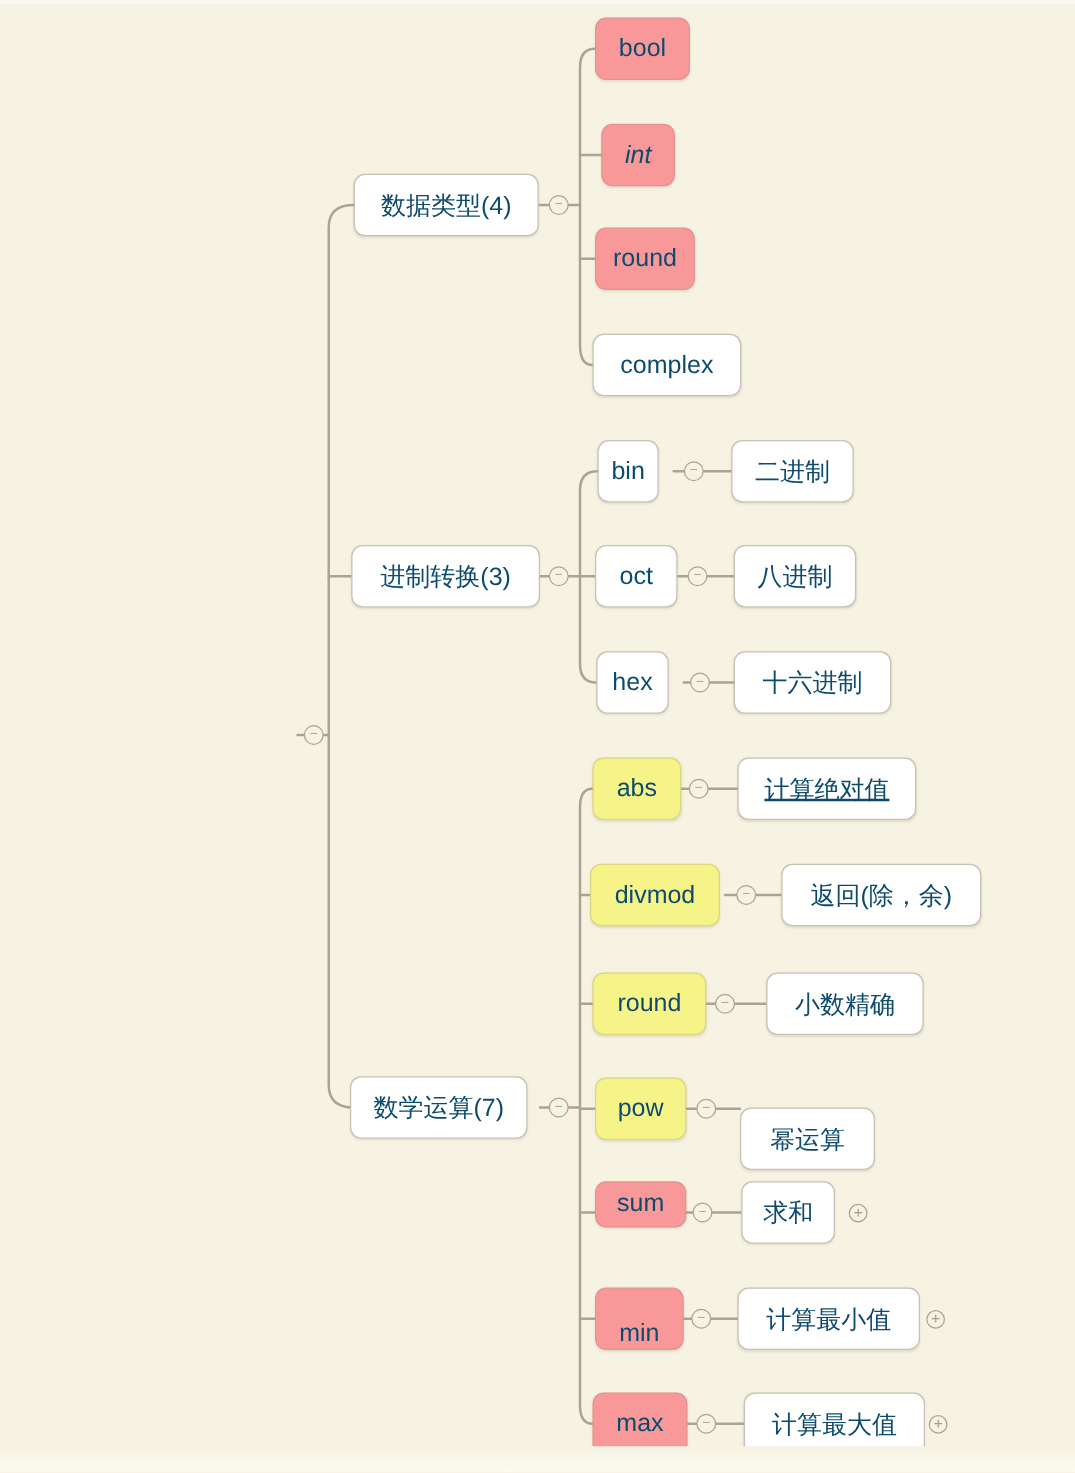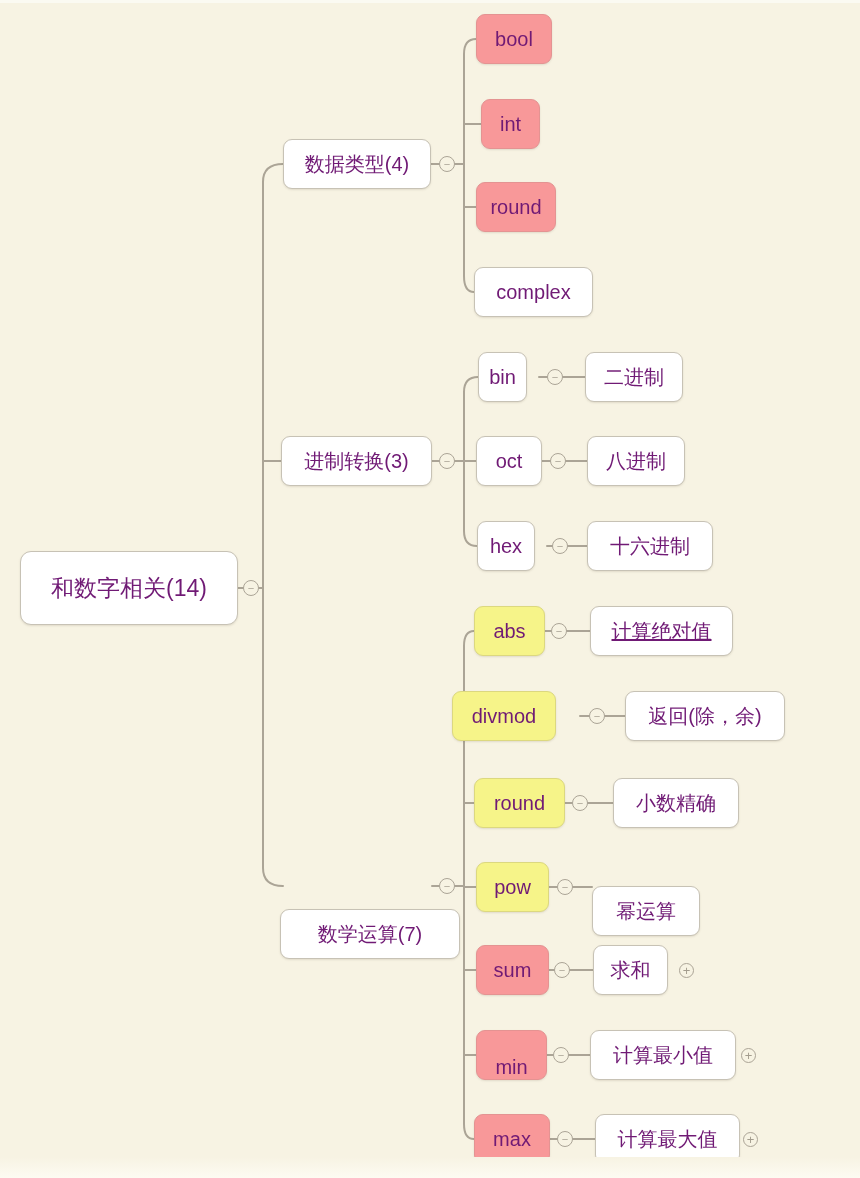--- a/index.html
+++ b/index.html
@@ -8,21 +8,21 @@
     background:#f7f3e3;
     font-family:"Liberation Sans","DejaVu Sans",sans-serif;
   }
   .canvas::before{content:"";position:absolute;left:0;top:0;width:860px;height:3px;
     background:rgba(255,255,255,.55);}
   svg.links{position:absolute;left:0;top:0;}
   .node{
     position:absolute;display:flex;align-items:center;justify-content:center;
     border-radius:9px;border:1px solid #c7c2b5;background:#fff;
     box-shadow:0 1px 2px rgba(120,110,90,.18);
-    color:#701a75;font-size:20px;white-space:nowrap;box-sizing:border-box;
+    color:#0c4a6e;font-size:20px;white-space:nowrap;box-sizing:border-box;
   }
   .node.red{background:#f89899;border-color:#e49392;}
   .node.yellow{background:#f6f489;border-color:#dcd87f;}
   .node.root{font-size:23px;border-radius:11px;}
   .collapse{
     position:absolute;width:16px;height:16px;border-radius:50%;
     border:1.5px solid #aba496;background:#f7f3e3;box-sizing:border-box;
     display:flex;align-items:center;justify-content:center;
     color:#aba496;font-size:11px;line-height:1;z-index:3;
   }
@@ -32,40 +32,40 @@
     display:flex;align-items:center;justify-content:center;
     color:#a39c8e;font-size:13px;line-height:1;z-index:3;
   }
   .collapse span,.expand span{transform:translateY(-0.5px);}
   .bottom-fade{position:absolute;left:0;top:1157px;width:860px;height:21px;
     background:linear-gradient(#f7f3e3,#fdfbf2);}
   
   .p-root{left:20px;top:551px;width:218px;height:74px;}
   .p-b0{left:283px;top:139px;width:148px;height:50px;}
   .p-b1{left:281px;top:436px;width:151px;height:50px;}
-  .p-b2{left:280px;top:909px;width:180px;height:50px;}
+  .p-b2{left:280px;top:861px;width:142px;height:50px;}
   .p-bool{left:476px;top:14px;width:76px;height:50px;}
-  .p-int{left:481px;top:99px;width:59px;height:50px;}
+  .p-int{left:481px;top:99px;width:59px;height:50px;font-style:italic;}
   .p-float{left:476px;top:182px;width:80px;height:50px;}
   .p-complex{left:474px;top:267px;width:119px;height:50px;}
   .p-bin{left:478px;top:352px;width:49px;height:50px;}
   .p-dbin{left:585px;top:352px;width:98px;height:50px;}
   .p-oct{left:476px;top:436px;width:66px;height:50px;}
   .p-doct{left:587px;top:436px;width:98px;height:50px;}
   .p-hex{left:477px;top:521px;width:58px;height:50px;}
   .p-dhex{left:587px;top:521px;width:126px;height:50px;}
   .p-abs{left:474px;top:606px;width:71px;height:50px;}
   .p-dabs{left:590px;top:606px;width:143px;height:50px;text-decoration:underline;}
-  .p-divmod{left:452px;top:691px;width:104px;height:50px;text-align:right;}
+  .p-divmod{left:472px;top:691px;width:104px;height:50px;text-align:right;}
   .p-ddivmod{left:625px;top:691px;width:160px;height:50px;}
   .p-round{left:474px;top:778px;width:91px;height:50px;}
   .p-dround{left:613px;top:778px;width:126px;height:50px;}
   .p-pow{left:476px;top:862px;width:73px;height:50px;}
   .p-dpow{left:592px;top:862px;width:108px;height:50px;margin-top:24px;}
-  .p-sum{left:476px;top:945px;width:73px;height:50px;align-items:center;}
+  .p-sum{left:476px;top:945px;width:73px;height:37px;align-items:center;}
   .p-dsum{left:593px;top:945px;width:75px;height:50px;}
   .p-min{left:476px;top:1030px;width:71px;height:50px;align-items:flex-end;}
   .p-dmin{left:590px;top:1030px;width:146px;height:50px;}
   .p-max{left:474px;top:1114px;width:76px;height:50px;}
   .p-dmax{left:595px;top:1114px;width:145px;height:50px;text-align:center;}
   
   .p-c-root{left:243px;top:580px;}
   .p-c-b0{left:439px;top:156px;}
   .p-c-b1{left:439px;top:453px;}
   .p-c-b2{left:439px;top:878px;}
@@ -118,23 +118,20 @@
       <path d="M545 631 H590"></path>
       <path d="M580 716 H625"></path>
       <path d="M565 803 H613"></path>
       <path d="M549 887 H592"></path>
       <path d="M549 970 H593"></path>
       <path d="M547 1055 H590"></path>
       <path d="M550 1139 H595"></path>
     </g>
   </svg>
 
-  <div class="node root p-root">
-    <span>和数字相关(14)</span>
-  </div>
 
   <div class="node p-b0">
     <span>数据类型(4)</span>
   </div>
   <div class="node p-b1">
     <span>进制转换(3)</span>
   </div>
   <div class="node p-b2">
     <span>数学运算(7)</span>
   </div>

